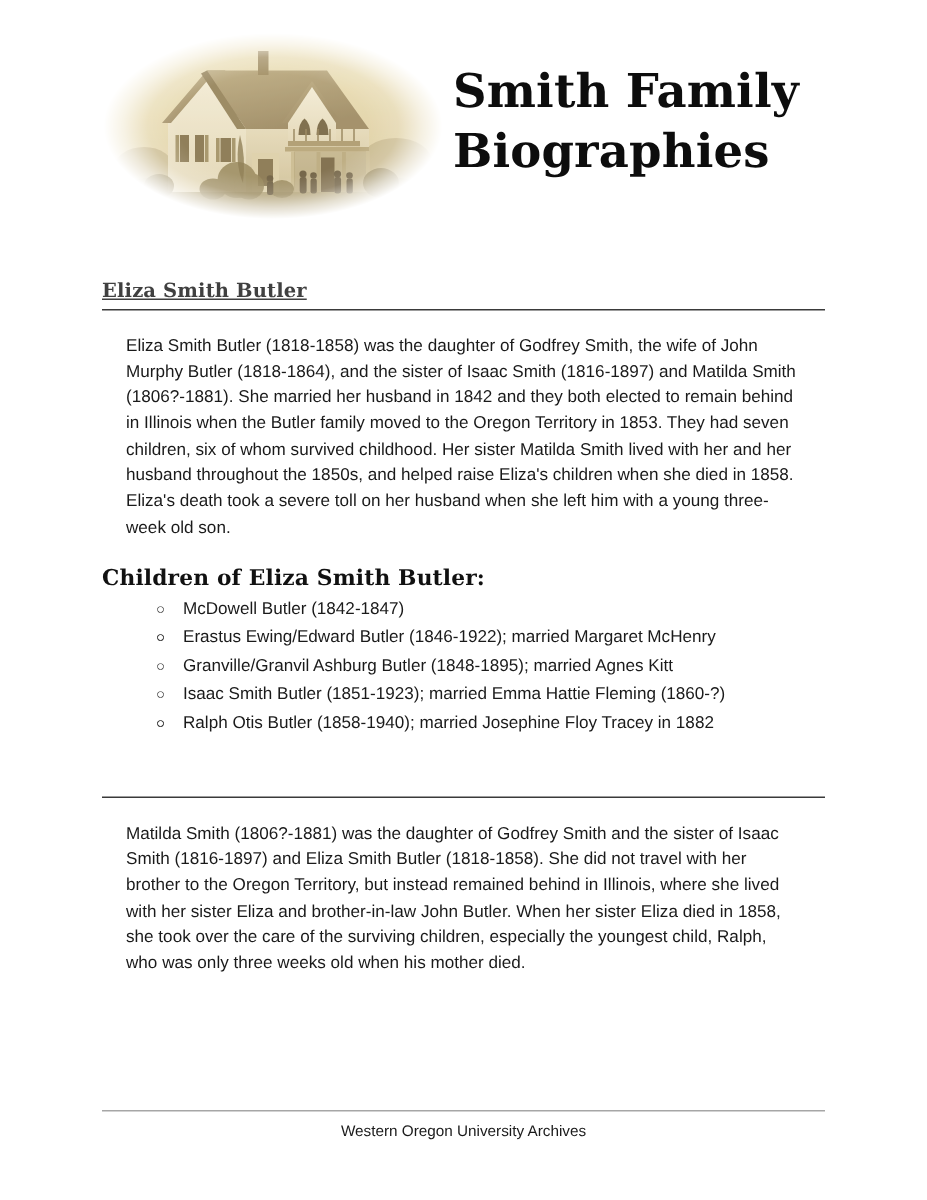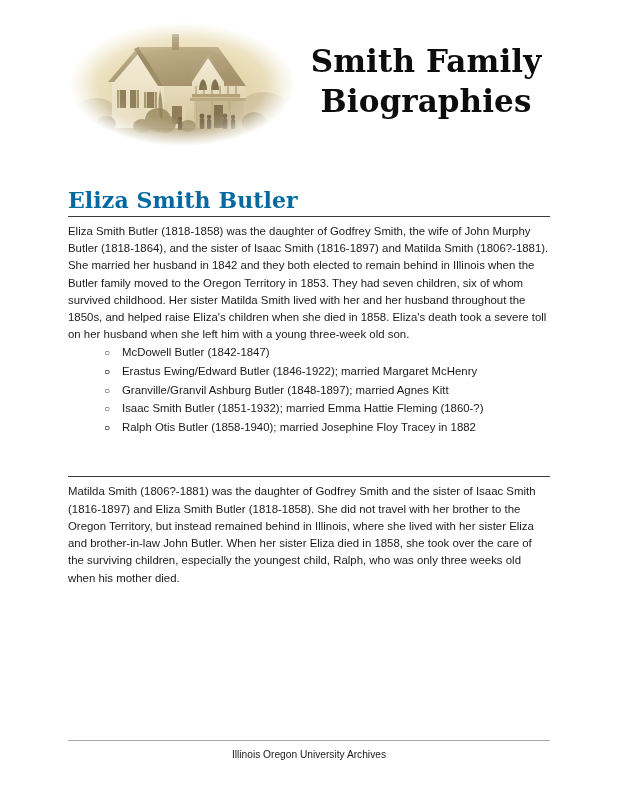--- a/index.html
+++ b/index.html
@@ -49,21 +49,21 @@
   .photo {
     position: absolute;
     left: 0; top: 0;
     width: 228px;
     height: 128px;
   }
   .photo svg { display: block; }
 
   .title-block {
     flex: 1 1 auto;
-    text-align: center;
+    text-align: left;
     padding-left: 6px;
     padding-bottom: 4px;
   }
   .doc-title {
     font-family: "DejaVu Serif", "Liberation Serif", serif;
     font-weight: 700;
     font-size: 31px;
     line-height: 1.28;
     letter-spacing: 0.1px;
     color: #0d0d0d;
@@ -74,26 +74,27 @@
   
   .section {
     margin-top: 0;
   }
   .section.first { padding-top: 34px; }
   .section.second { padding-top: 38px; }
 
   h2.section-head {
     font-family: "DejaVu Serif", "Liberation Serif", serif;
     font-weight: 700;
-    font-size: 22px;
+    font-size: 13px;
     line-height: 1.12;
-    color: #0369a1;
+    color: #404040;
     margin: 0 0 3px 0;
     padding: 0;
     letter-spacing: 0.1px;
+    text-decoration: underline;
   }
   .head-rule {
     height: 0;
     border-top: 1.6px solid #3a3a3a;
     margin: 0 0 6px 0;
   }
 
   h3.sub-head {
     font-family: "DejaVu Serif", "Liberation Serif", serif;
     font-weight: 700;
@@ -103,21 +104,21 @@
     margin: 14px 0 4px 0;
     letter-spacing: 0.1px;
   }
 
   
   p.body {
     font-family: "Liberation Sans", sans-serif;
     font-size: 11.4px;
     line-height: 17.3px;
     color: #1a1a1a;
-    margin: 0;
+    margin: 16px;
     text-align: left;
     letter-spacing: 0.01px;
   }
 
   
   ul.child-list {
     list-style: none;
     margin: 0;
     padding: 0 0 0 36px;
   }
@@ -313,54 +314,55 @@
         <span class="line">Biographies</span>
       </h1>
     </div>
   </div>
 
   <div class="section first">
     <h2 class="section-head">Eliza Smith Butler</h2>
     <div class="head-rule"></div>
     <p class="body">Eliza Smith Butler (1818-1858) was the daughter of Godfrey Smith, the wife of John Murphy Butler (1818-1864), and the sister of Isaac Smith (1816-1897) and Matilda Smith (1806?-1881). She married her husband in 1842 and they both elected to remain behind in Illinois when the Butler family moved to the Oregon Territory in 1853. They had seven children, six of whom survived childhood. Her sister Matilda Smith lived with her and her husband throughout the 1850s, and helped raise Eliza's children when she died in 1858. Eliza's death took a severe toll on her husband when she left him with a young three-week old son.</p>
 
+    <h3 class="sub-head">Children of Eliza Smith Butler:</h3>
 
     <ul class="child-list">
       <li>
         <span class="bullet">○</span>
         <span>McDowell Butler (1842-1847)</span>
       </li>
       <li>
         <span class="bullet">○</span>
       </li>
       <li>
         <span class="bullet">○</span>
         <span>Erastus Ewing/Edward Butler (1846-1922); married Margaret McHenry</span>
       </li>
       <li>
         <span class="bullet">○</span>
-        <span>Granville/Granvil Ashburg Butler (1848-1897); married Agnes Kitt</span>
-      </li>
-      <li>
-        <span class="bullet">○</span>
-        <span>Isaac Smith Butler (1851-1932); married Emma Hattie Fleming (1860-?)</span>
+        <span>Granville/Granvil Ashburg Butler (1848-1895); married Agnes Kitt</span>
+      </li>
+      <li>
+        <span class="bullet">○</span>
+        <span>Isaac Smith Butler (1851-1923); married Emma Hattie Fleming (1860-?)</span>
       </li>
       <li>
         <span class="bullet">○</span>
       </li>
       <li>
         <span class="bullet">○</span>
         <span>Ralph Otis Butler (1858-1940); married Josephine Floy Tracey in 1882</span>
       </li>
     </ul>
   </div>
 
   <div class="section second">
     <div class="head-rule"></div>
     <p class="body">Matilda Smith (1806?-1881) was the daughter of Godfrey Smith and the sister of Isaac Smith (1816-1897) and Eliza Smith Butler (1818-1858). She did not travel with her brother to the Oregon Territory, but instead remained behind in Illinois, where she lived with her sister Eliza and brother-in-law John Butler. When her sister Eliza died in 1858, she took over the care of the surviving children, especially the youngest child, Ralph, who was only three weeks old when his mother died.</p>
   </div>
 
   <div class="footer">
     <div class="footer-rule"></div>
-    <div class="footer-text">Illinois Oregon University Archives</div>
+    <div class="footer-text">Western Oregon University Archives</div>
   </div>
 
 </div>
 
 </body></html>

